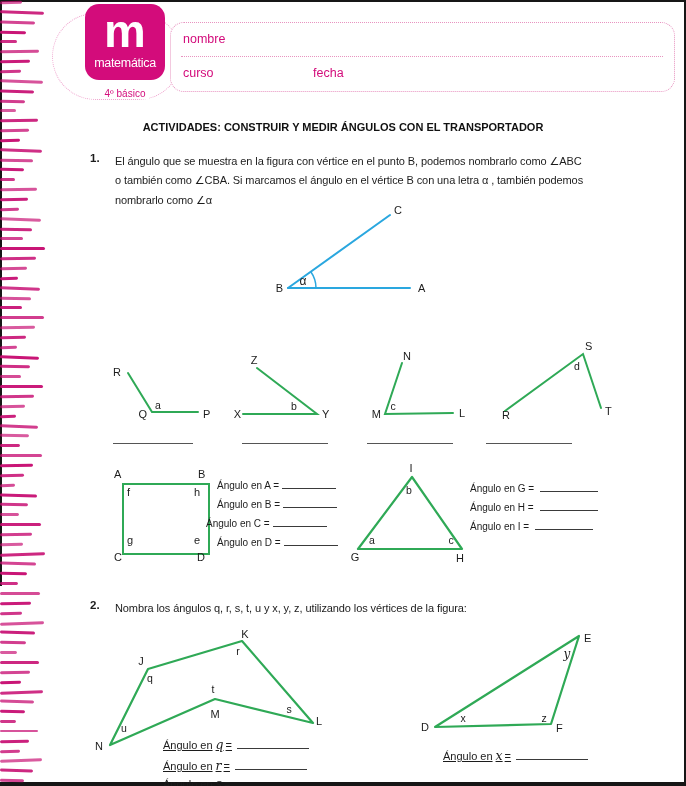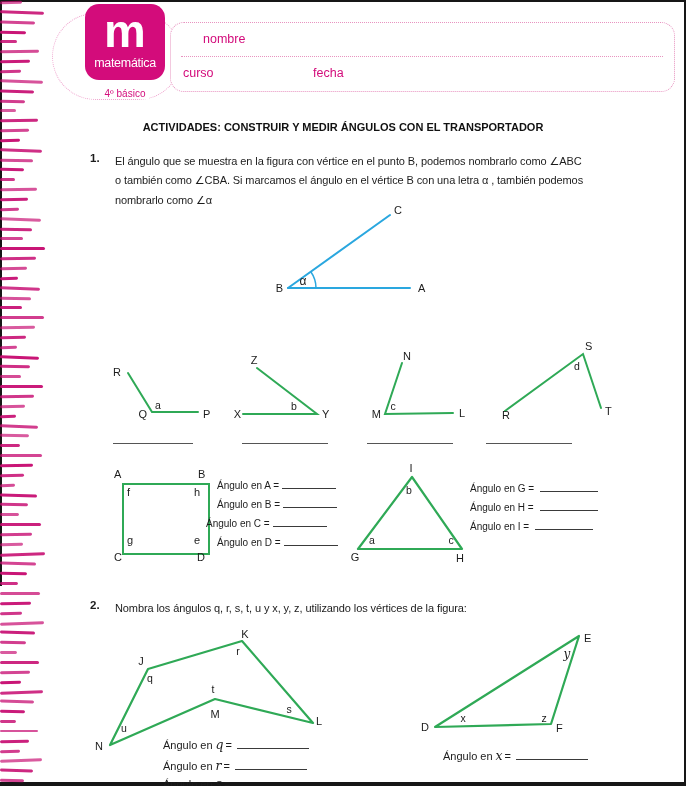--- a/index.html
+++ b/index.html
@@ -35,21 +35,21 @@
   svg.fig { position:absolute; overflow:visible; }
   svg.fig text { font-family:"Liberation Sans", sans-serif; font-size:11px; fill:#1c1c1c; }
   svg.fig text.small { font-size:10.5px; }
   svg.fig text.serif-it { font-family:"DejaVu Serif", serif; font-style:italic; font-size:12px; }
   .green-rect { position:absolute; left:122px; top:483px; width:84px; height:68px;
     border:2px solid #2fa956; }
   .fig-label { position:absolute; font-size:11px; color:#1c1c1c; }
   
   .ans-line { position:absolute; border-top:1.2px solid #555; height:0; }
   .ans-row-sm { position:absolute; font-size:10px; color:#1c1c1c; white-space:nowrap; }
-  .ans-row { position:absolute; font-size:11px; color:#1c1c1c; white-space:nowrap; }
+  .ans-row { position:absolute; font-size:11px; color:#1c1c1c; white-space:nowrap;text-decoration:underline; }
   .uline { display:inline-block; width:54px; height:3px; border-bottom:1.1px solid #3a3a3a; margin-left:3px; }
   .uline-md { width:58px; margin-left:6px; }
   .uline-lg { width:72px; margin-left:5px; }
   .ans-letter { font-family:"DejaVu Serif", serif; font-style:italic; font-size:12.5px; margin:0 2px 0 3px; }
 </style>
 </head>
 <body>
 
 <div class="page">
 
@@ -144,21 +144,21 @@
   <div class="dotted-ellipse"></div>
   <div class="logo-box">
     <span class="logo-m">m</span>
     <span class="logo-title">matemática</span>
   </div>
   <div class="logo-caption-wrap">
     <span class="logo-caption">4º básico</span>
   </div>
 
   <div class="fields-box">
-    <span class="field-label" style="left:12px;top:9px;margin-left:20px;">nombre</span>
+    <span class="field-label" style="left:12px;top:9px;">nombre</span>
     <div class="dotted-line" style="left:10px;top:33px;width:482px;"></div>
     <span class="field-label" style="left:12px;top:43px;">curso</span>
     <span class="field-label" style="left:142px;top:43px;">fecha</span>
   </div>
 
   <div class="ws-title">ACTIVIDADES: CONSTRUIR Y MEDIR ÁNGULOS CON EL TRANSPORTADOR</div>
 
   <div class="ex-num" style="left:90px;top:152px;">1.</div>
   <div class="ex-body" style="left:115px;top:152px;">
     <div>El ángulo que se muestra en la figura con vértice en el punto B, podemos nombrarlo como ∠ABC</div>

